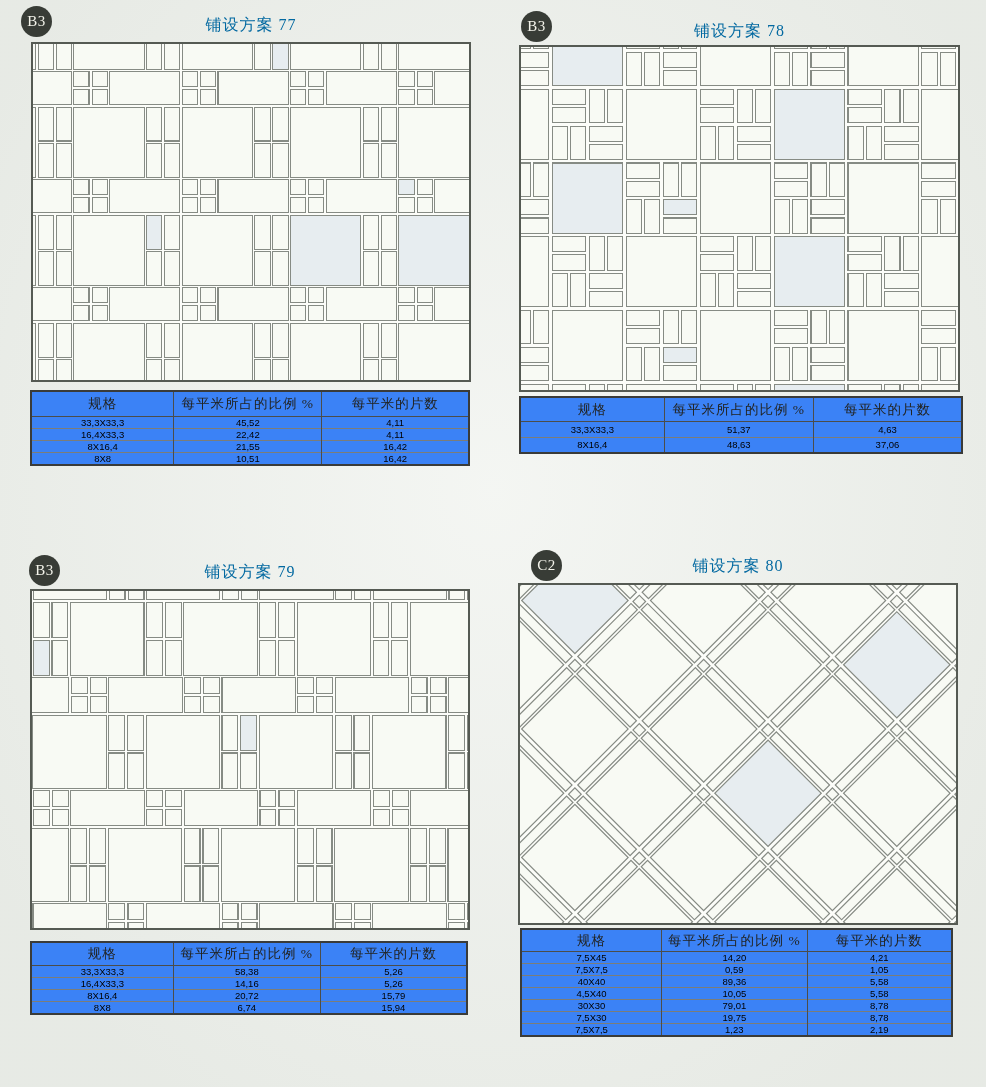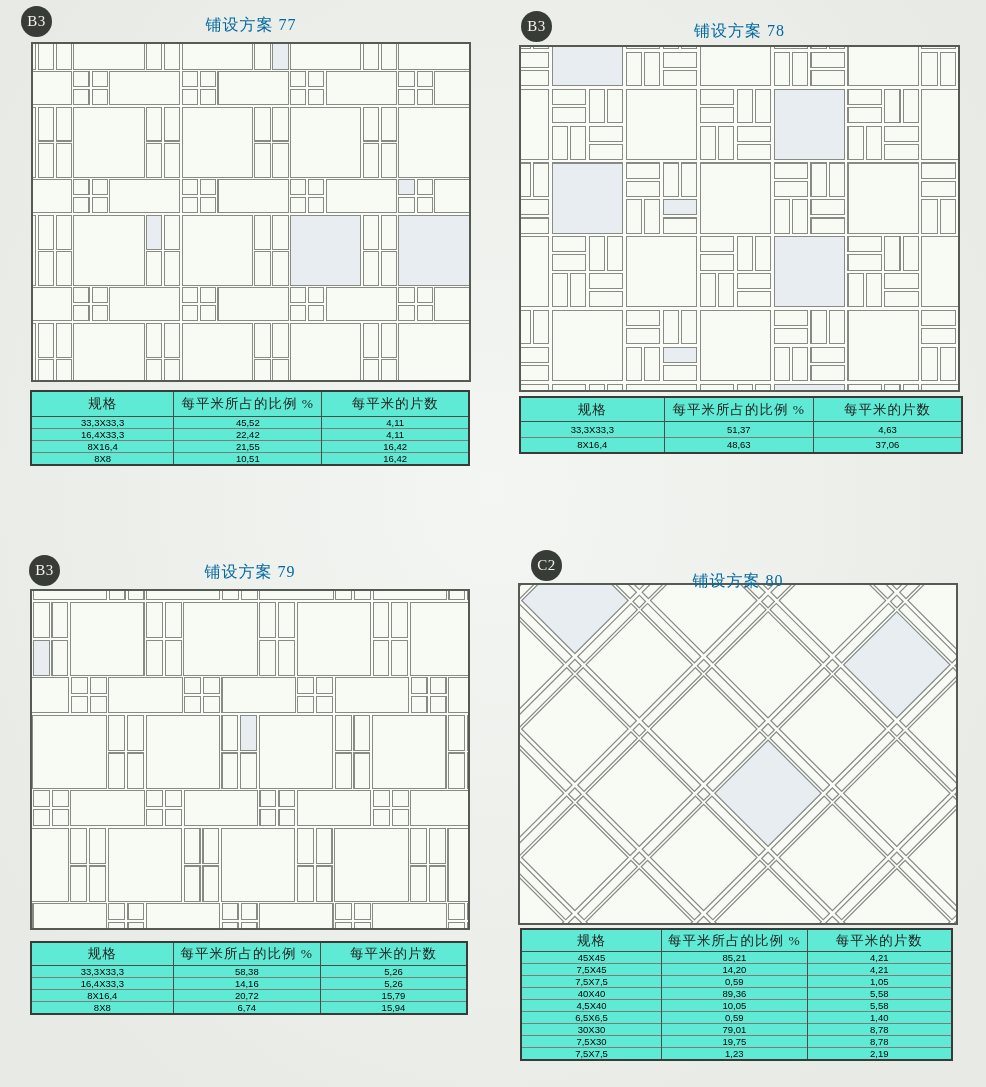--- a/index.html
+++ b/index.html
@@ -9,21 +9,21 @@
     background:radial-gradient(ellipse at 50% 45%, rgba(255,255,255,.35), rgba(180,185,178,.12) 85%);}
   .panel{position:absolute;}
   .badge{position:absolute;width:31px;height:31px;border-radius:50%;background:#383c36;
     color:#f3f3ea;display:flex;align-items:center;justify-content:center;
     font-size:15px;letter-spacing:.5px;z-index:3;}
   .title{position:absolute;margin:0;font-size:16px;font-weight:normal;color:#0369a1;
     letter-spacing:1px;text-align:center;z-index:2;}
   .diagram{position:absolute;background:#fcfdf9;border:2px solid #555a53;box-sizing:border-box;z-index:1;}
   .diagram svg{display:block;width:100%;height:100%;}
   .spec-table{position:absolute;border-collapse:collapse;table-layout:fixed;
-    background:#5eead4;border:2px solid #3a3b39;z-index:2;}
+    background:#3b82f6;border:2px solid #3a3b39;z-index:2;}
   .spec-table th{font-family:"Liberation Serif", serif;font-weight:normal;font-size:13.5px;
     color:#222320;border:1px solid #4c4d4a;letter-spacing:1px;padding:0;}
   .spec-table td{font-family:"Liberation Sans", sans-serif;font-size:9.5px;color:#27282
 5;text-align:center;border-left:1px solid #4c4d4a;border-right:1px solid #4c4d4a;
     border-top:1px solid #7c7d79;padding:0;}
   
   .p1 .badge{left:21px;top:6px;}   .p1 .title{left:31px;top:15px;width:440px;}
   .p1 .diagram{left:31px;top:42px;width:440px;height:340px;}
   .p1 .spec-table{left:30px;top:390px;width:440px;}
   .p1 th{height:24px;} .p1 td{height:10.5px;}
@@ -31,21 +31,21 @@
   .p2 .badge{left:521px;top:11px;} .p2 .title{left:519px;top:21px;width:441px;}
   .p2 .diagram{left:519px;top:45px;width:441px;height:347px;}
   .p2 .spec-table{left:519px;top:396px;width:444px;}
   .p2 th{height:23px;} .p2 td{height:14.5px;}
   
   .p3 .badge{left:29px;top:555px;} .p3 .title{left:30px;top:562px;width:440px;}
   .p3 .diagram{left:30px;top:589px;width:440px;height:341px;}
   .p3 .spec-table{left:30px;top:941px;width:438px;}
   .p3 th{height:22px;} .p3 td{height:11px;}
   
-  .p4 .badge{left:531px;top:550px;} .p4 .title{left:518px;top:571px;width:440px;}
+  .p4 .badge{left:531px;top:550px;} .p4 .title{left:518px;top:556px;width:440px;}
   .p4 .diagram{left:518px;top:583px;width:440px;height:342px;}
   .p4 .spec-table{left:520px;top:928px;width:433px;}
   .p4 th{height:21px;} .p4 td{height:10.2px;}
   col.c1{width:32.6%;} col.c2{width:33.8%;} col.c3{width:33.6%;}
 </style>
 </head>
 <body>
 
 <div class="page">
 
@@ -1855,48 +1855,38 @@
         </colgroup>
       <thead>
           <tr>
         <th>规格</th>
         <th>每平米所占的比例 %</th>
         <th>每平米的片数</th>
       </tr>
         </thead>
       <tbody>
           <tr>
-            <td>45X45</td>
-            <td>85,21</td>
-            <td>4,21</td>
-          </tr>
-          <tr>
             <td>7,5X45</td>
             <td>14,20</td>
             <td>4,21</td>
           </tr>
           <tr>
             <td>7,5X7,5</td>
             <td>0,59</td>
             <td>1,05</td>
           </tr>
           <tr>
             <td>40X40</td>
             <td>89,36</td>
             <td>5,58</td>
           </tr>
           <tr>
             <td>4,5X40</td>
             <td>10,05</td>
             <td>5,58</td>
-          </tr>
-          <tr>
-            <td>6,5X6,5</td>
-            <td>0,59</td>
-            <td>1,40</td>
           </tr>
           <tr>
             <td>30X30</td>
             <td>79,01</td>
             <td>8,78</td>
           </tr>
           <tr>
             <td>7,5X30</td>
             <td>19,75</td>
             <td>8,78</td>

